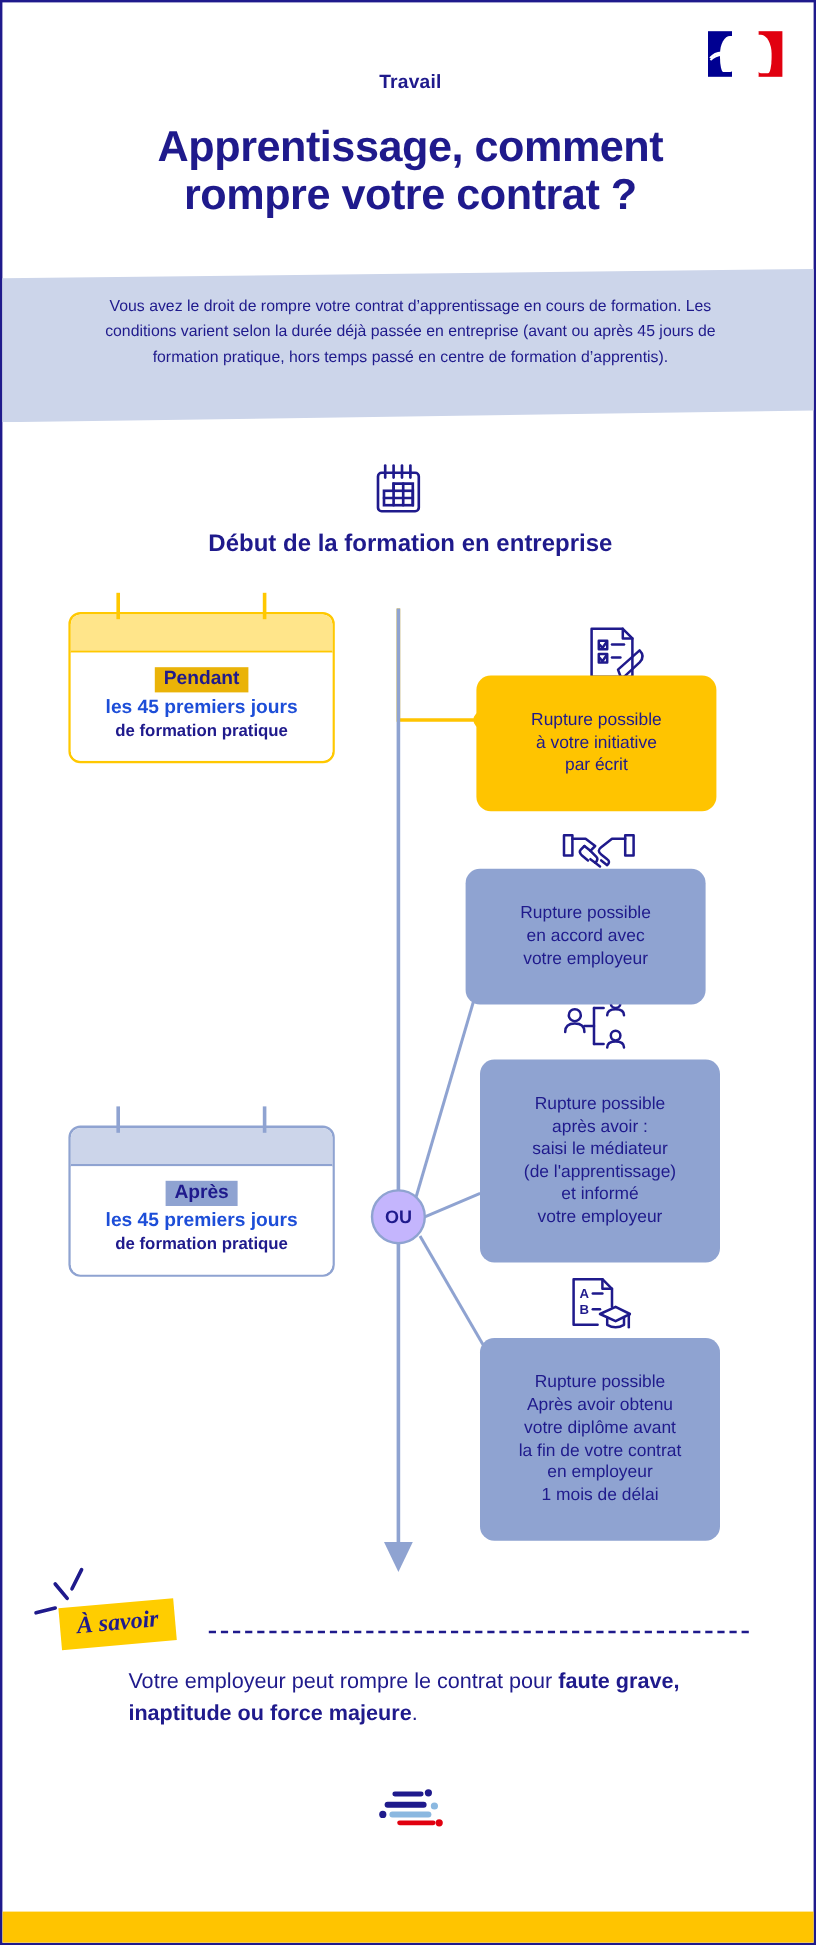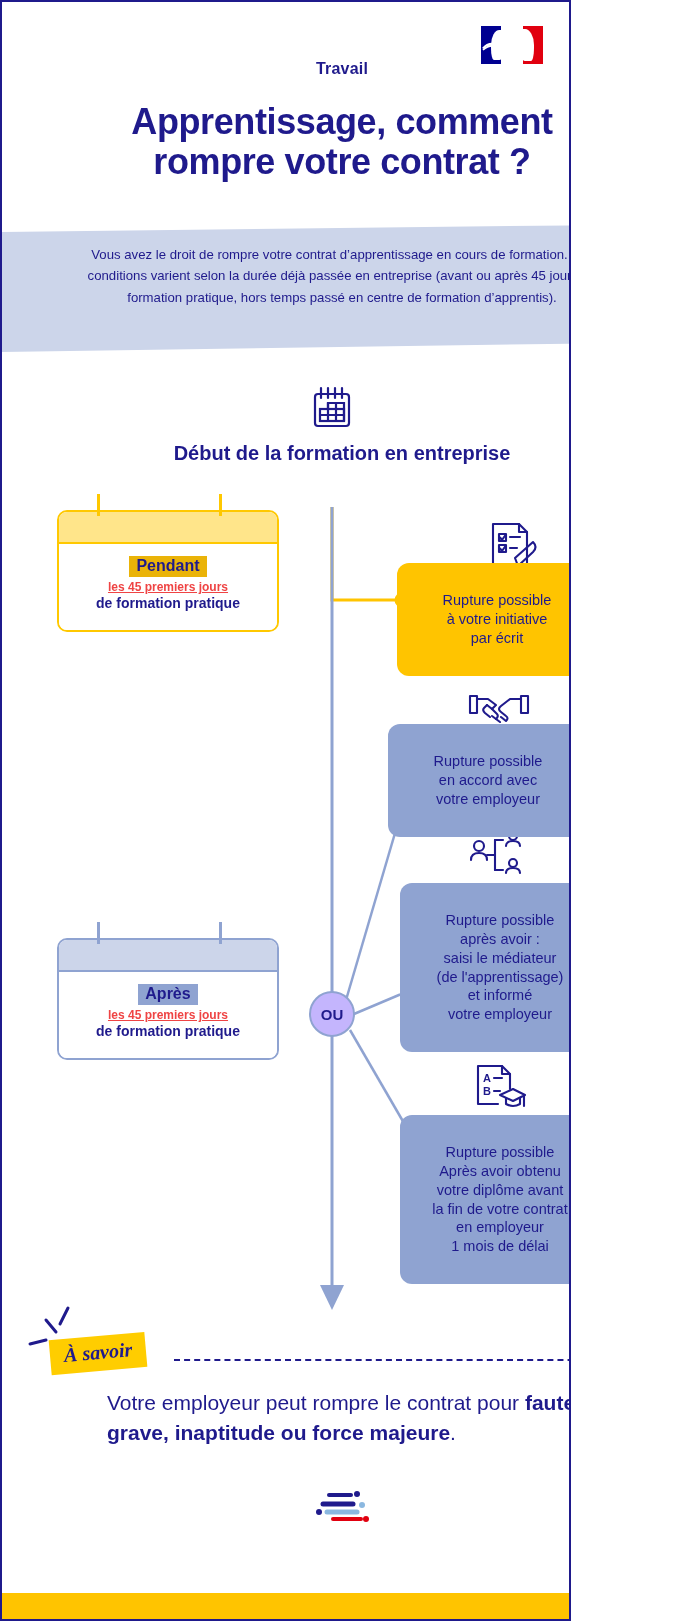--- a/index.html
+++ b/index.html
@@ -3,21 +3,21 @@
 <meta charset="utf-8">
 <style>
   * { box-sizing: border-box; margin: 0; padding: 0; }
   html, body {
     width: 680px; height: 1621px;
     font-family: "Liberation Sans", sans-serif;
     background: #ffffff;
   }
   #page {
     position: relative;
-    width: 571px; height: 1621px;
+    width: 680px; height: 1621px;
     background: #ffffff;
     border: 2px solid #1f1a8c;
     overflow: hidden;
   }
 
   
   .flag {
     position: absolute; top: 24px; right: 26px;
     width: 62px; height: 38px;
     display: flex;
@@ -98,21 +98,21 @@
     text-align: center;
     background: #ffffff;
     border-radius: 0 0 8px 8px;
   }
   .pc-tag {
     display: inline-block;
     padding: 1px 7px 2px;
     font-size: 16px; font-weight: bold; color: #1f1a8c;
     margin-bottom: 3px;
   }
-  .pc-l1 { font-size: 12px; font-weight: bold; color: #ef4444; line-height: 1.26; text-decoration: underline; }
+  .pc-l1 { font-size: 16px; font-weight: bold; color: #1d4ed8; line-height: 1.26; }
   .pc-l2 { font-size: 14px; font-weight: bold; color: #1f1a8c; line-height: 1.26; }
 
   .card-pendant { top: 508px; left: 55px; border: 2.5px solid #ffc800; }
   .card-pendant .pc-head { background: #ffe58a; border-bottom: 2.5px solid #ffc800; }
   .card-pendant .pc-ring { background: #ffc800; }
   .card-pendant .pc-tag { background: #eab308; text-align: center; }
   .card-pendant .pc-body { min-height: 86px; }
 
   .card-apres { top: 936px; left: 55px; border: 2.5px solid #8fa3d1; }
   .card-apres .pc-head { background: #ccd5ea; border-bottom: 2.5px solid #8fa3d1; }
@@ -167,21 +167,21 @@
   }
   .sparkle { position: absolute; top: 1300px; left: 18px; }
   .savoir-dash {
     position: absolute; top: 1357px; left: 172px;
     width: 450px; height: 0;
     border-top: 2px dashed #1f1a8c;
   }
   .savoir-text {
     position: absolute; top: 1386px; left: 105px;
     width: 520px;
-    font-size: 21px; color: #1f1a8c; line-height: 1.45;
+    font-size: 18px; color: #1f1a8c; line-height: 1.45;
   }
   .savoir-text b { font-weight: bold; }
 
   
   .logo-wrap {
     position: absolute; top: 1482px; left: 0; width: 680px;
     display: flex; align-items: center; justify-content: center; gap: 14px;
   }
   .logo-text { font-size: 25px; font-weight: bold; color: #1f1a8c; letter-spacing: -.2px; }
 

